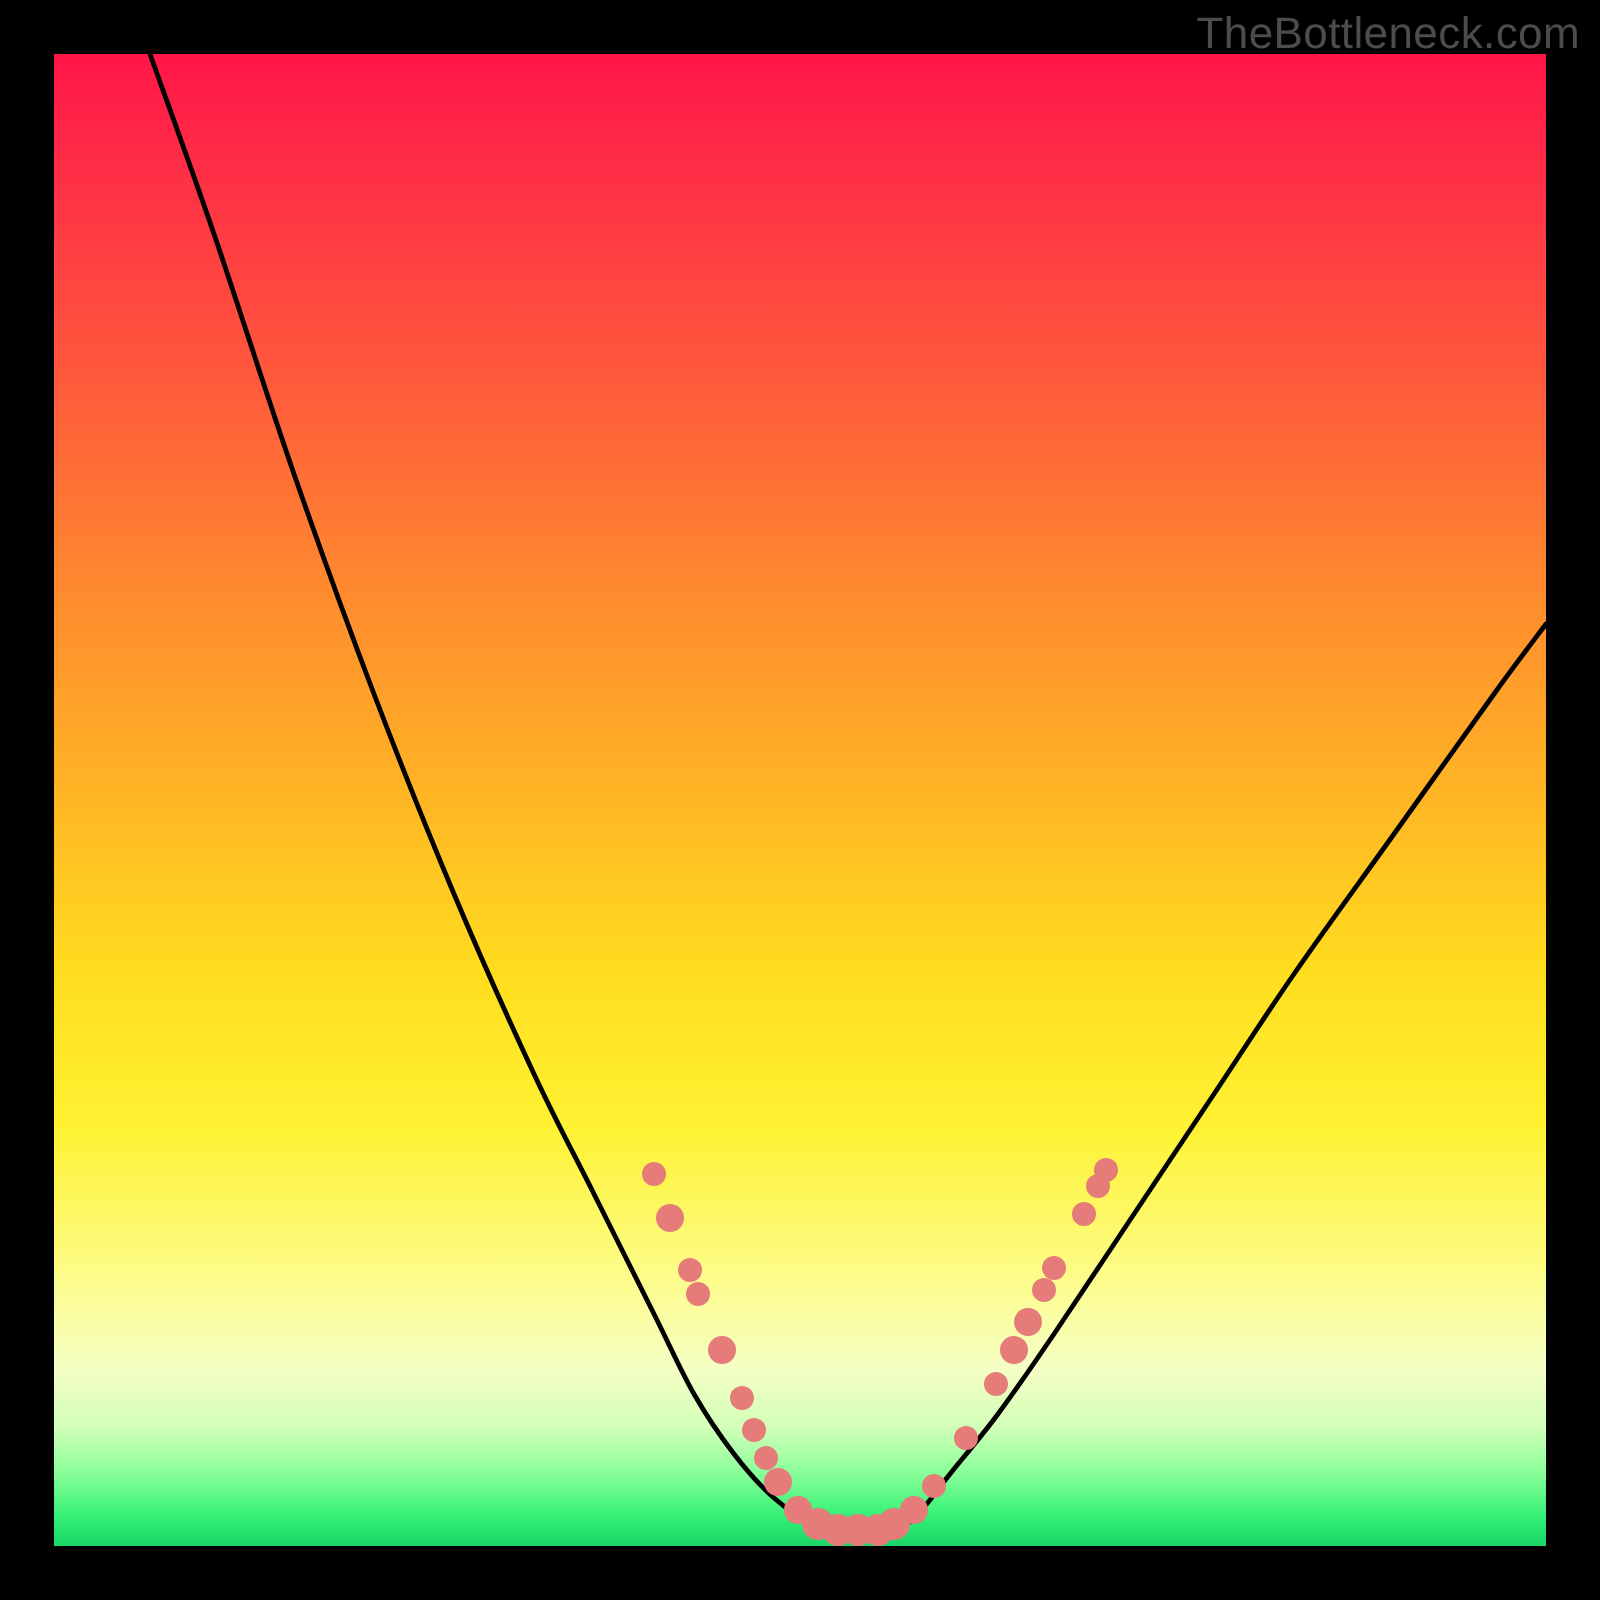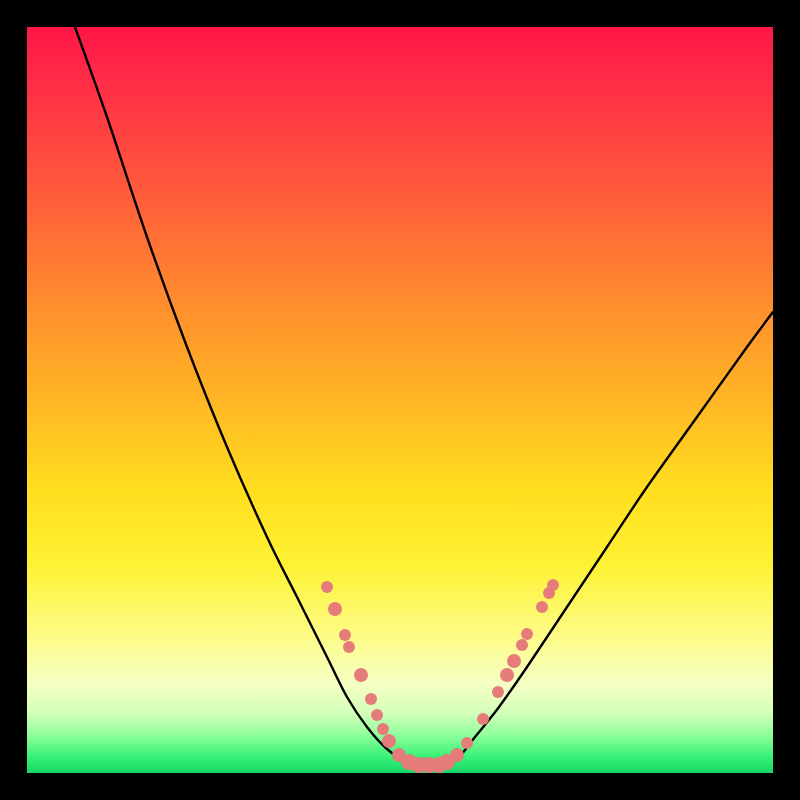--- a/index.html
+++ b/index.html
@@ -90,13 +90,14 @@
           <circle cx="480" cy="648" r="7" fill="#e57c79" stroke="#cf6a67" stroke-width="0"></circle>
           <circle cx="487" cy="634" r="7" fill="#e57c79" stroke="#cf6a67" stroke-width="0"></circle>
           <circle cx="495" cy="618" r="6" fill="#e57c79" stroke="#cf6a67" stroke-width="0"></circle>
           <circle cx="500" cy="607" r="6" fill="#e57c79" stroke="#cf6a67" stroke-width="0"></circle>
           <circle cx="515" cy="580" r="6" fill="#e57c79" stroke="#cf6a67" stroke-width="0"></circle>
           <circle cx="522" cy="566" r="6" fill="#e57c79" stroke="#cf6a67" stroke-width="0"></circle>
           <circle cx="526" cy="558" r="6" fill="#e57c79" stroke="#cf6a67" stroke-width="0"></circle>
         </g>
     </svg>
   </div>
+  <div class="watermark">TheBottleneck.com</div>
 </div>
 
 </body></html>

